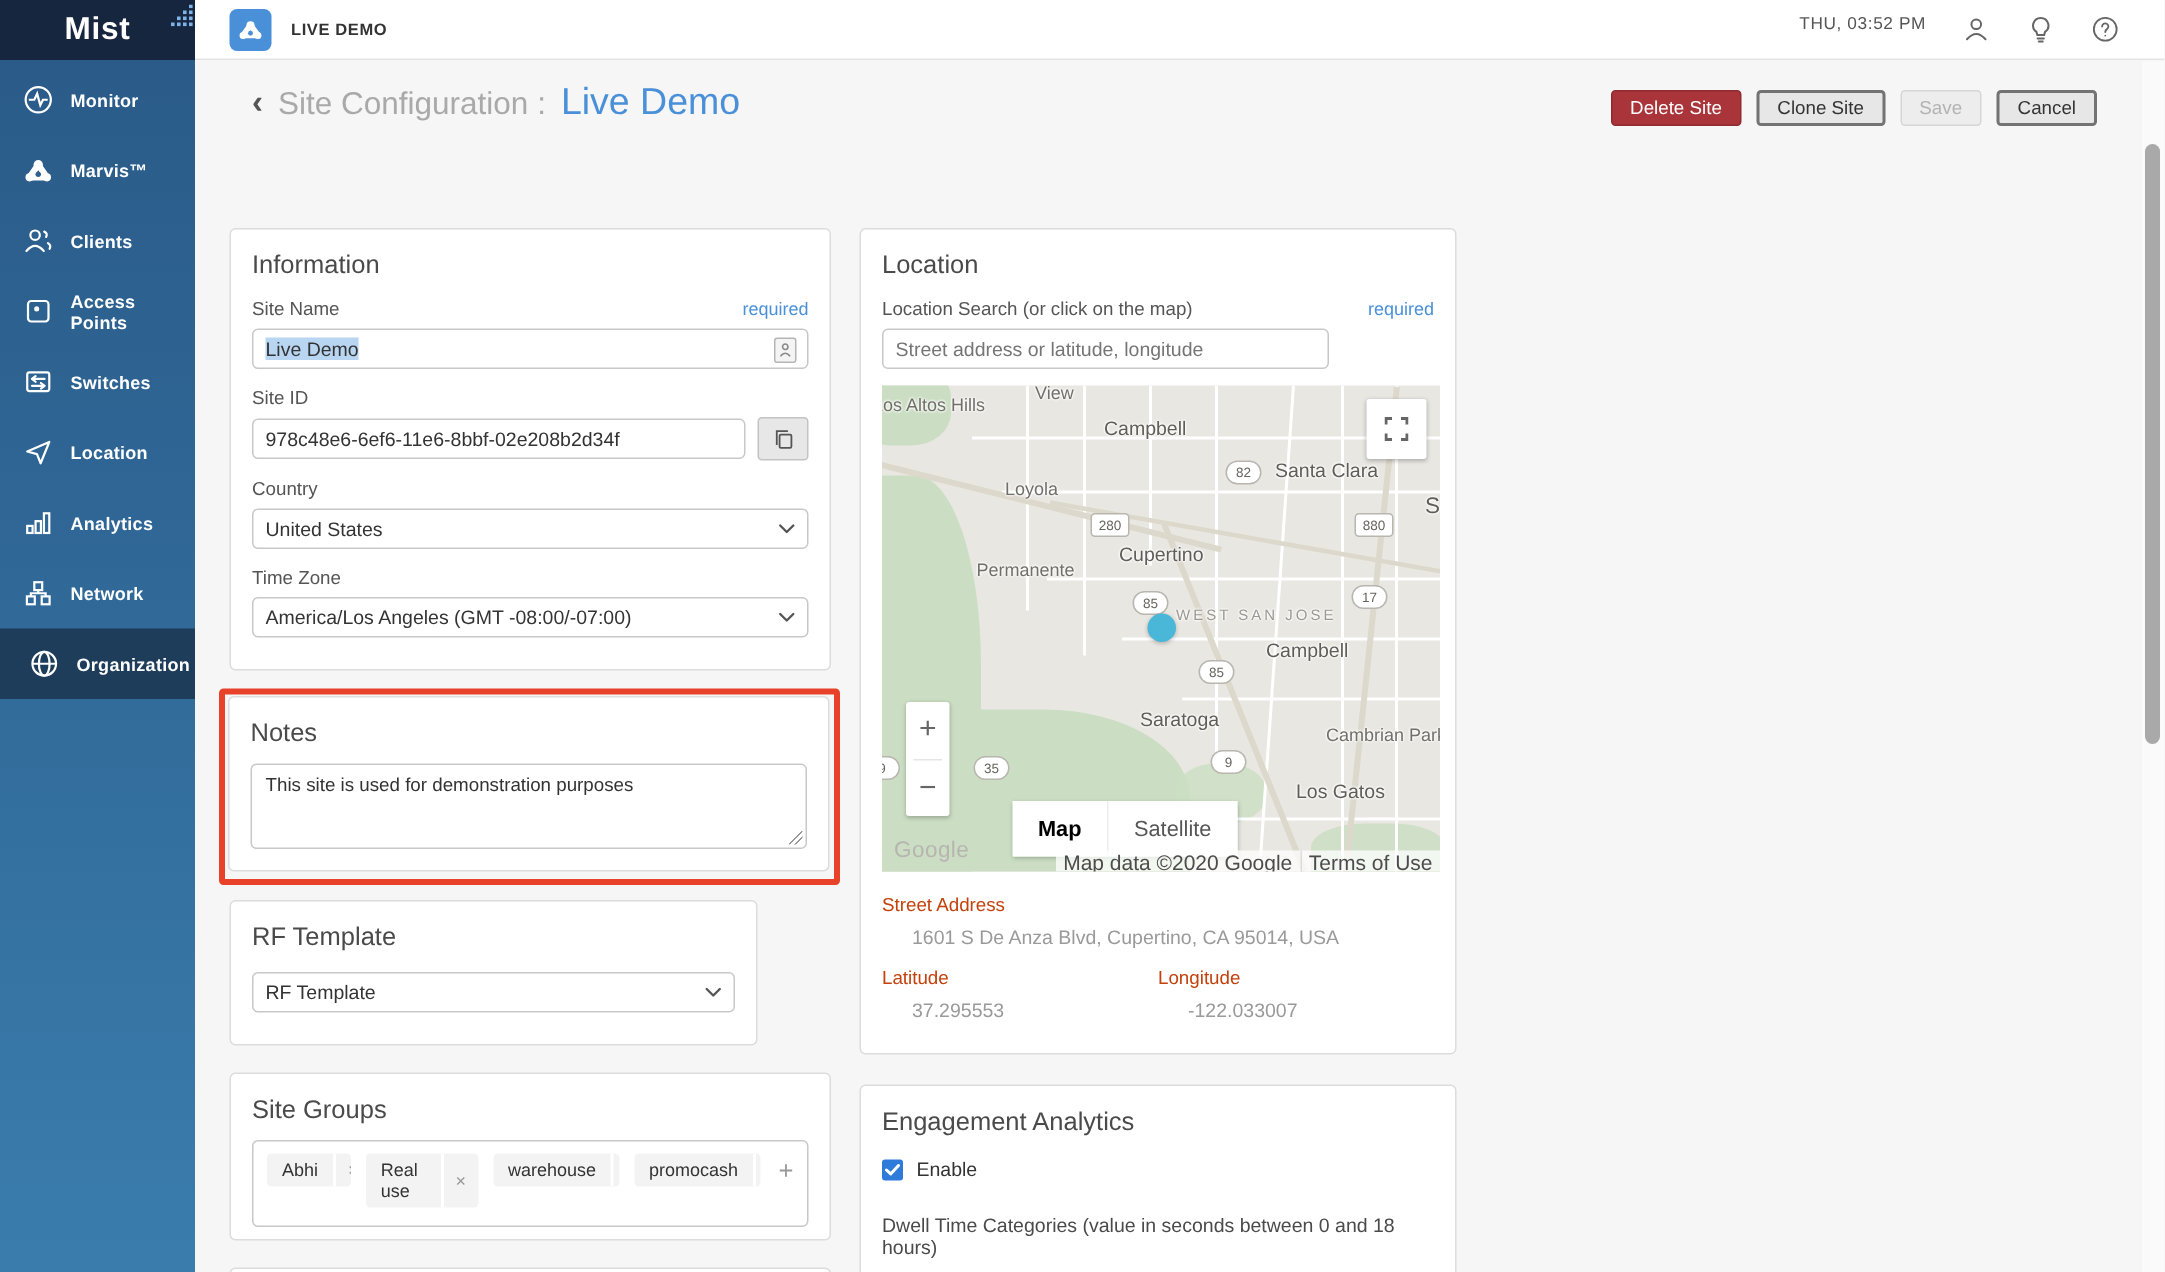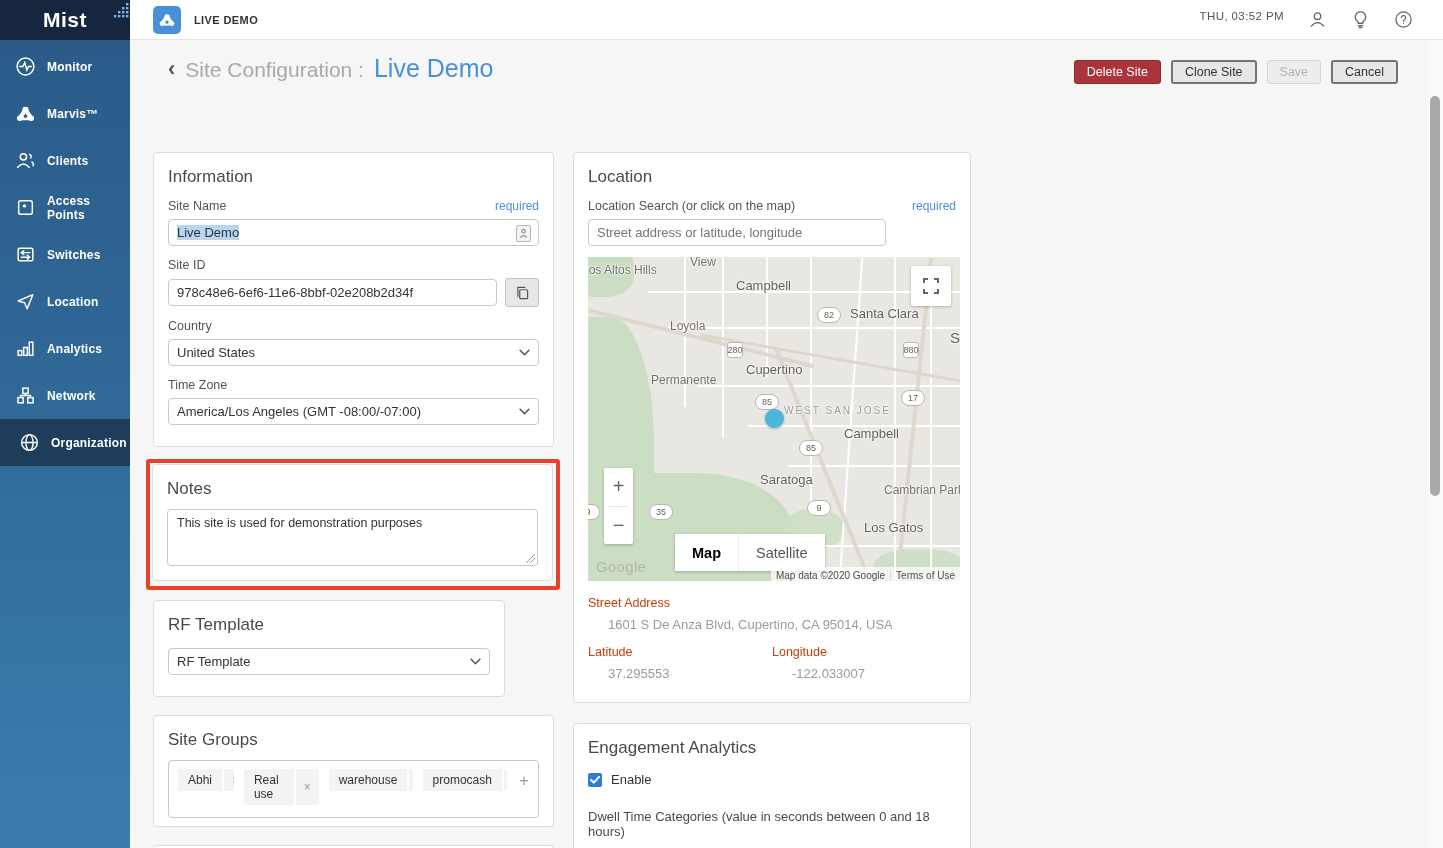--- a/index.html
+++ b/index.html
@@ -96,36 +96,36 @@
   .road { position:absolute; background:#fff; }
   .hwy { position:absolute; background:#ddd8cc; }
   .map-label { position:absolute; font-size:12px; color:#716f6a; white-space:nowrap;
     text-shadow:0 0 2px #fff,0 0 2px #fff,0 0 2px #fff; }
   .map-label.city { font-size:13px; color:#5f5d58; }
   .map-label.area { font-size:10px; letter-spacing:2px; color:#9b9893; }
   .map-label.big { font-size:15px; color:#5f5d58; }
   .shield { position:absolute; width:24px; height:16px; background:#fff; border:1px solid #b9b6b0;
     border-radius:8px; font-size:9px; color:#66645f; display:flex; align-items:center; justify-content:center;
     text-shadow:none; }
-  .shield.rect { border-radius:3px; width:16px; }
+  .shield.rect { border-radius:3px; width:26px; }
   .map-marker { position:absolute; width:19px; height:19px; border-radius:50%; background:#4ab7d8;
     box-shadow:0 1px 3px rgba(0,0,0,.25); }
   .fullscreen-btn { position:absolute; top:9px; right:9px; width:40px; height:40px; background:#fff;
     border-radius:2px; box-shadow:0 1px 3px rgba(0,0,0,.25); display:flex; align-items:center; justify-content:center; cursor:pointer; }
   .zoom-ctl { position:absolute; left:16px; top:211px; width:29px; height:76px; background:#fff; border-radius:2px;
     box-shadow:0 1px 3px rgba(0,0,0,.25); display:flex; flex-direction:column; }
   .zoom-btn { flex:1; display:flex; align-items:center; justify-content:center; font-size:20px; color:#666; cursor:pointer; }
   .zoom-div { height:1px; background:#e6e6e6; margin:0 5px; }
   .maptype { position:absolute; left:87px; top:277px; height:37px; display:flex; box-shadow:0 1px 3px rgba(0,0,0,.25); }
   .maptype-btn { background:#fff; padding:0 17px; display:flex; align-items:center; font-size:14.5px; cursor:pointer; }
   .maptype-btn.sel { font-weight:700; color:#000; }
   .maptype-btn.unsel { color:#565656; border-left:1px solid #ededed; }
   .gwatermark { position:absolute; left:8px; bottom:6px; font-size:15px; color:#b7b5b0; letter-spacing:.3px; font-weight:500; }
-  .attrib { position:absolute; right:0; bottom:0; height:14px; display:flex; align-items:flex-end;
-    background:rgba(255,255,255,.75); font-size:10px; color:#4c4c4c; }
+  .attrib { position:absolute; right:0; bottom:0; height:14px; display:flex; align-items:flex-start;
+    background:rgba(255,255,255,.75); font-size:14px; color:#4c4c4c; }
   .attrib span { padding:0 5px; }
   .attrib .terms { border-left:1px solid rgba(0,0,0,.1); cursor:pointer; }
 
   .addr-label { font-size:12.5px; font-weight:400; color:#c2410c; margin-top:15px; }
   .addr-value { font-size:13px; color:#9a9a9a; margin-top:7px; margin-left:20px; }
   .latlng-row { display:flex; margin-top:13px; }
   .latlng-col { width:190px; }
 
   
   .eng-panel { left:573px; top:723px; width:398px; height:135px; border-radius:4px 4px 0 0; }

